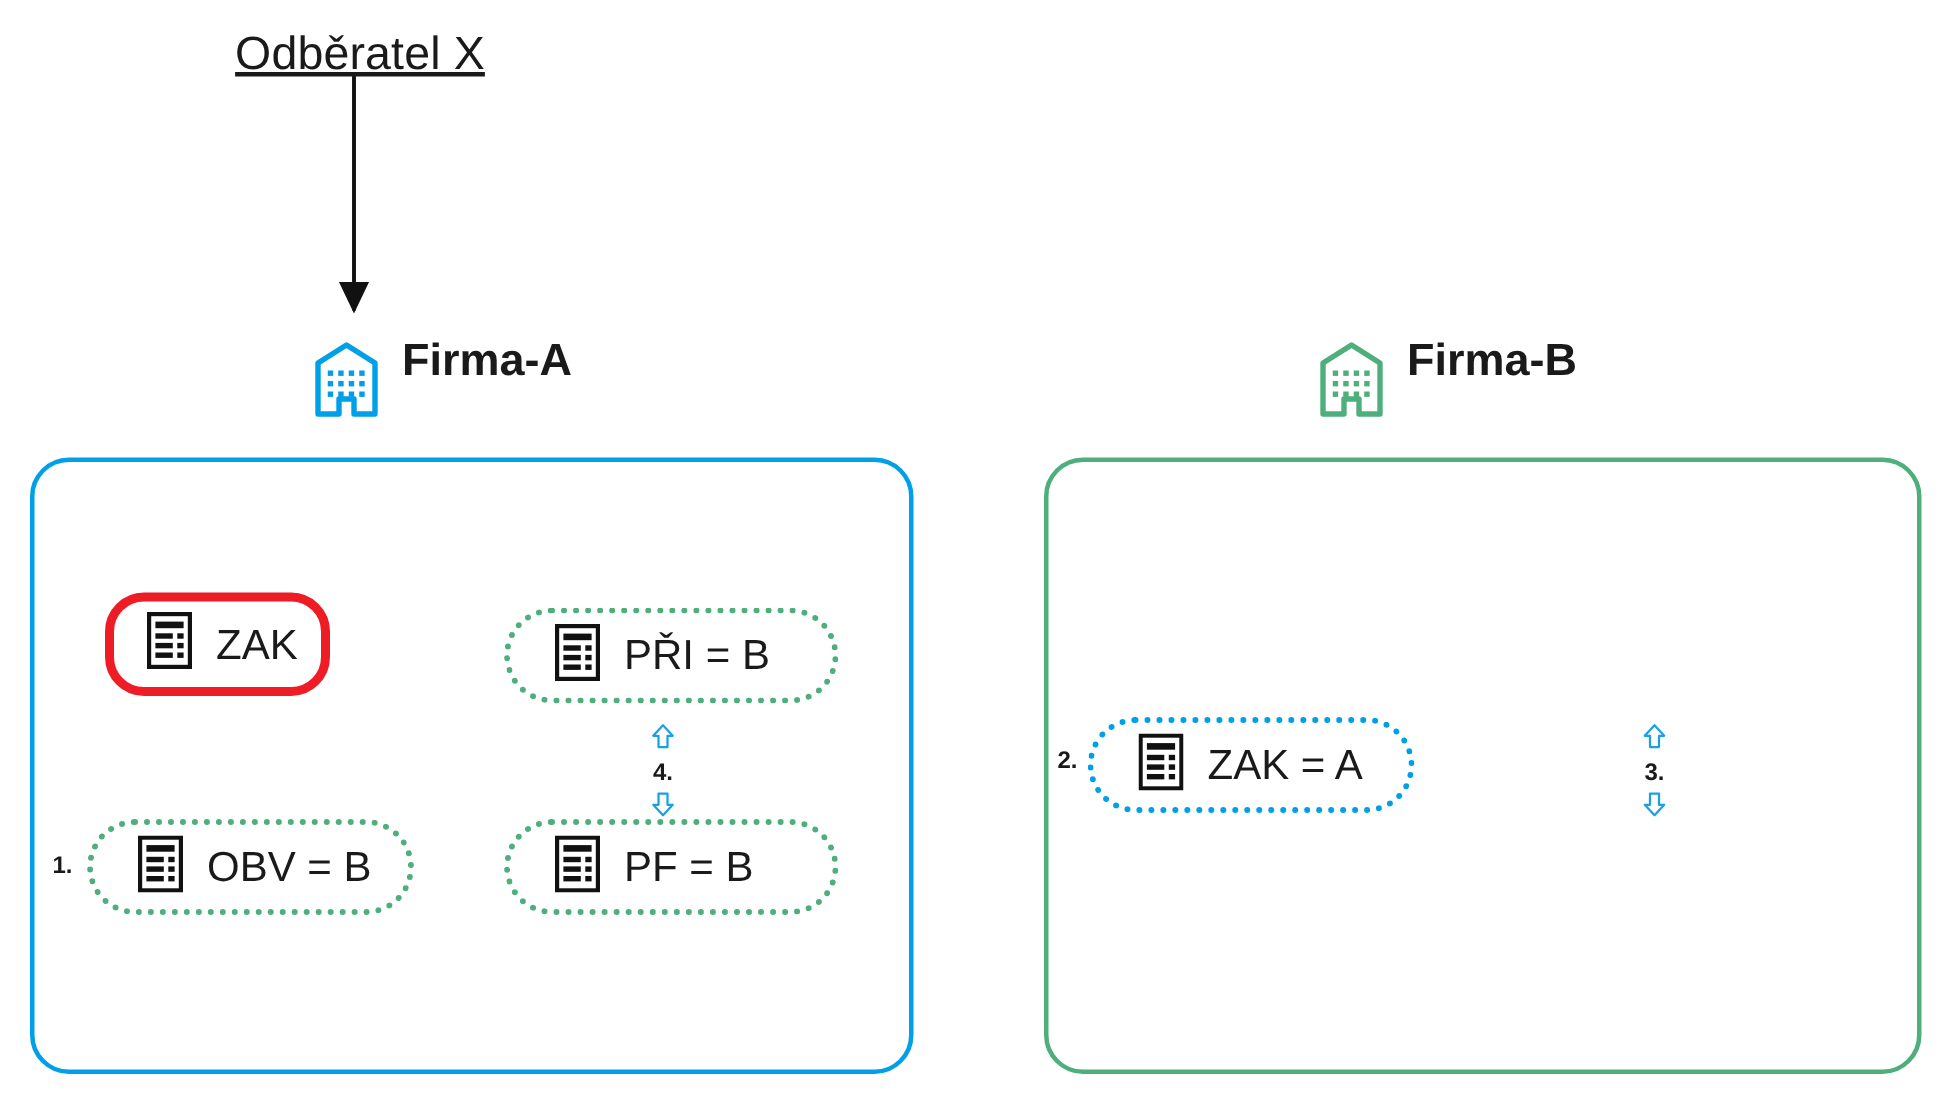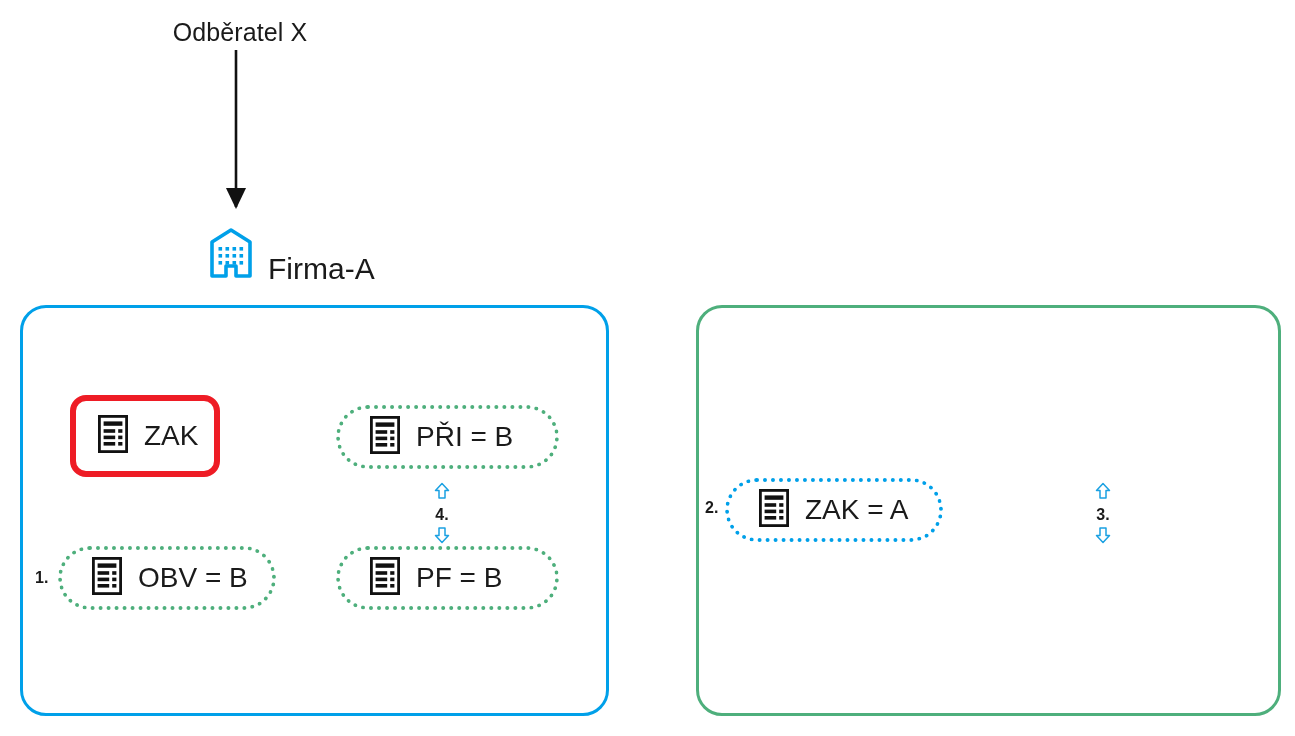--- a/index.html
+++ b/index.html
@@ -7,25 +7,25 @@
     width:1295px;height:736px;position:relative;overflow:hidden;
     font-family:"Liberation Sans","DejaVu Sans",sans-serif;
     color:#1a1a1a;
   }
   .canvas{position:absolute;left:0;top:0;width:1295px;height:736px;}
   .svg-layer{position:absolute;left:0;top:0;width:1295px;height:736px;pointer-events:none;}
 
   
   .source-label{
     position:absolute;left:90px;top:18px;width:300px;text-align:center;
-    font-size:25px;color:#1a1a1a;letter-spacing:.1px;white-space:nowrap;
-  }
-
-  
-  .company-header{position:absolute;display:flex;align-items:flex-end;gap:14px;}
+    font-size:31px;color:#1a1a1a;letter-spacing:.1px;white-space:nowrap;text-decoration:underline;
+  }
+
+  
+  .company-header{position:absolute;display:flex;align-items:flex-start;gap:14px;font-weight:bold;}
   .company-header .co-name{font-size:30px;color:#1a1a1a;white-space:nowrap;line-height:1;}
   #firma-a-header{left:208px;top:226px;}
   #firma-b-header{left:878px;top:226px;}
 
   
   .company-box{position:absolute;border-radius:26px;background:#fff;box-sizing:border-box;}
   #firma-a-box{left:20px;top:305px;width:589px;height:411px;border:3px solid var(--blue);}
   #firma-b-box{left:696px;top:305px;width:585px;height:411px;border:3px solid var(--green);}
 
   :root{
@@ -107,26 +107,48 @@
           <rect x="10.5" y="35" width="3.6" height="3.6"></rect>
             <rect x="17.5" y="35" width="3.6" height="3.6"></rect>
           <rect x="24.5" y="35" width="3.6" height="3.6"></rect>
             <rect x="31.5" y="35" width="3.6" height="3.6"></rect>
         </g>
       </svg>
     </span>
     <span class="co-name">Firma-A</span>
   </div>
 
+  <div class="company-header" id="firma-b-header">
+    <span class="bldg-icon">
+      <svg width="46" height="54" viewBox="0 0 46 54" xmlns="http://www.w3.org/2000/svg">
+        <path d="M4,16 L23,4 L42,16 L42,50 L28,50 L28,40 L18,40 L18,50 L4,50 Z" fill="none" stroke="#4eaf7c" stroke-width="3.6" stroke-linejoin="round"></path>
+        <g fill="#4eaf7c">
+          <rect x="10.5" y="21" width="3.6" height="3.6"></rect>
+            <rect x="17.5" y="21" width="3.6" height="3.6"></rect>
+          <rect x="24.5" y="21" width="3.6" height="3.6"></rect>
+            <rect x="31.5" y="21" width="3.6" height="3.6"></rect>
+          <rect x="10.5" y="28" width="3.6" height="3.6"></rect>
+            <rect x="17.5" y="28" width="3.6" height="3.6"></rect>
+          <rect x="24.5" y="28" width="3.6" height="3.6"></rect>
+            <rect x="31.5" y="28" width="3.6" height="3.6"></rect>
+          <rect x="10.5" y="35" width="3.6" height="3.6"></rect>
+            <rect x="17.5" y="35" width="3.6" height="3.6"></rect>
+          <rect x="24.5" y="35" width="3.6" height="3.6"></rect>
+            <rect x="31.5" y="35" width="3.6" height="3.6"></rect>
+        </g>
+      </svg>
+    </span>
+    <span class="co-name">Firma-B</span>
+  </div>
 
   <div class="company-box" id="firma-a-box"></div>
 
   <div class="company-box" id="firma-b-box"></div>
 
-  <div class="node box-red" style="left:70px;top:395px;width:150px;height:82px;padding-left:22px;">
+  <div class="node box-red" style="left:70px;top:395px;width:150px;height:69px;padding-left:22px;border-radius:26px;">
     <span class="doc-icon">
       <svg width="30" height="38" viewBox="0 0 30 38" xmlns="http://www.w3.org/2000/svg">
         <rect x="1.4" y="1.4" width="27.2" height="35.2" fill="#fff" stroke="#111" stroke-width="2.8"></rect>
         <g fill="#111">
           <rect x="5.6" y="6.4" width="18.8" height="4.4"></rect>
           <rect x="5.6" y="14.2" width="11.6" height="3.6"></rect>
           <rect x="20.2" y="14.2" width="4.2" height="3.6"></rect>
           <rect x="5.6" y="20.6" width="11.6" height="3.6"></rect>
           <rect x="20.2" y="20.6" width="4.2" height="3.6"></rect>
           <rect x="5.6" y="27.0" width="11.6" height="3.6"></rect>

